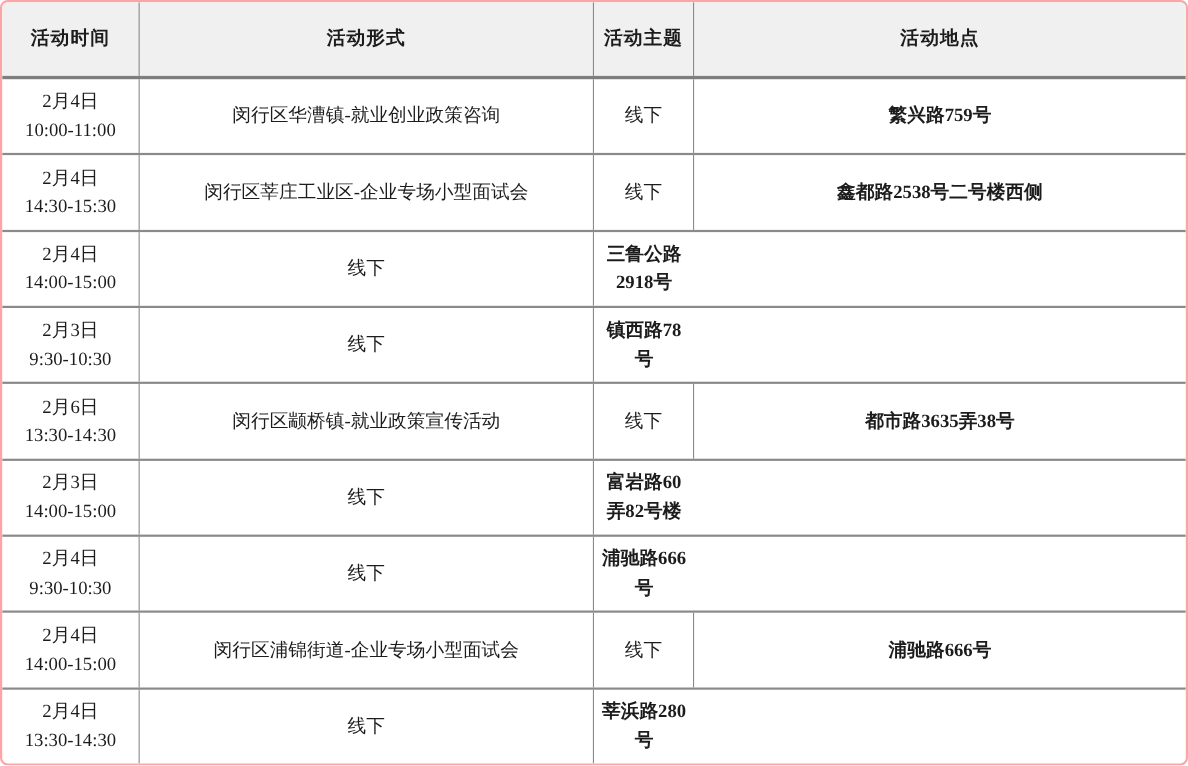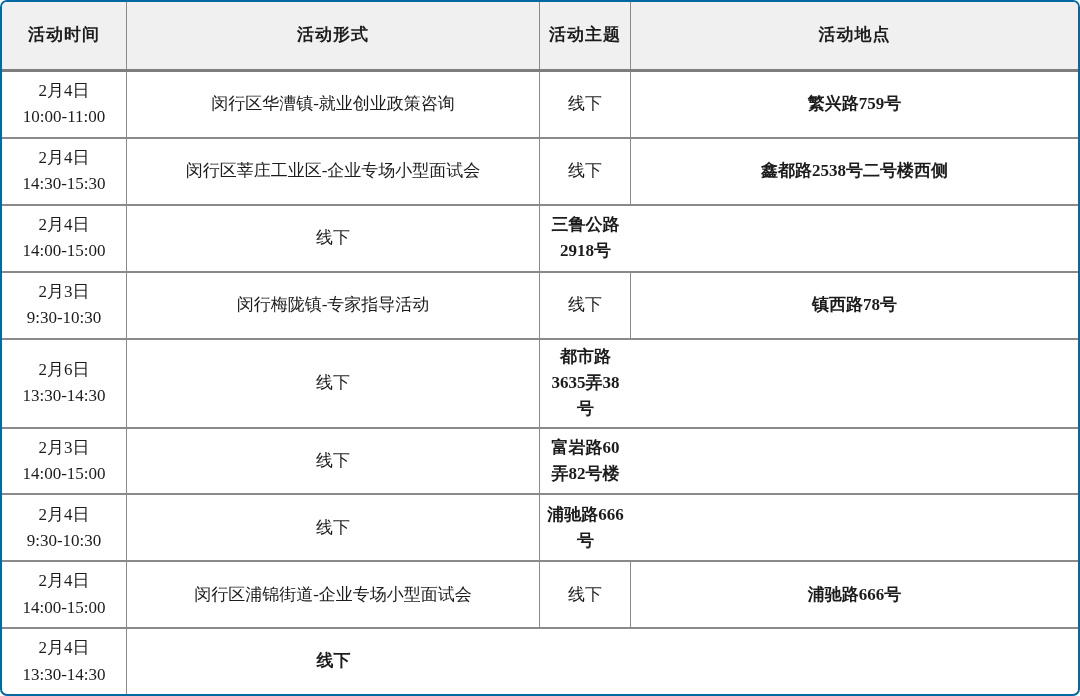--- a/index.html
+++ b/index.html
@@ -8,21 +8,21 @@
     background: #ffffff;
   }
   body {
     font-family: "Liberation Serif", "DejaVu Serif", serif;
     color: #1c1c1c;
   }
   .table-wrap {
     box-sizing: border-box;
     width: 1080px;
     height: 696px;
-    border: 2px solid #0369a1;
+    border: 2px solid #fca5a5;
     border-radius: 7px;
     overflow: hidden;
     display: flex;
     flex-direction: column;
     background: #ffffff;
   }
   .t-row {
     display: grid;
     grid-template-columns: 125px 413px 91px 1fr;
     flex: 1 1 0;
@@ -101,30 +101,30 @@
     </div>
     <div class="t-cell">线下</div>
     <div class="t-cell">三鲁公路2918号</div>
   </div>
 
   <div class="t-row">
     <div class="t-cell">
       <span class="time-line">2月3日</span>
       <span class="time-line">9:30-10:30</span>
     </div>
-    <div class="t-cell">闵行梅陇镇-专家指导活动</div>
     <div class="t-cell">线下</div>
     <div class="t-cell">镇西路78号</div>
   </div>
 
   <div class="t-row">
     <div class="t-cell">
       <span class="time-line">2月6日</span>
       <span class="time-line">13:30-14:30</span>
     </div>
+    <div class="t-cell">闵行区颛桥镇-就业政策宣传活动</div>
     <div class="t-cell">线下</div>
     <div class="t-cell">都市路3635弄38号</div>
   </div>
 
   <div class="t-row">
     <div class="t-cell">
       <span class="time-line">2月3日</span>
       <span class="time-line">14:00-15:00</span>
     </div>
     <div class="t-cell">线下</div>
@@ -149,15 +149,16 @@
     <div class="t-cell">线下</div>
     <div class="t-cell">浦驰路666号</div>
   </div>
 
   <div class="t-row">
     <div class="t-cell">
       <span class="time-line">2月4日</span>
       <span class="time-line">13:30-14:30</span>
     </div>
     <div class="t-cell">线下</div>
+    <div class="t-cell">莘浜路280号</div>
   </div>
 
 </div>
 
 </body></html>

